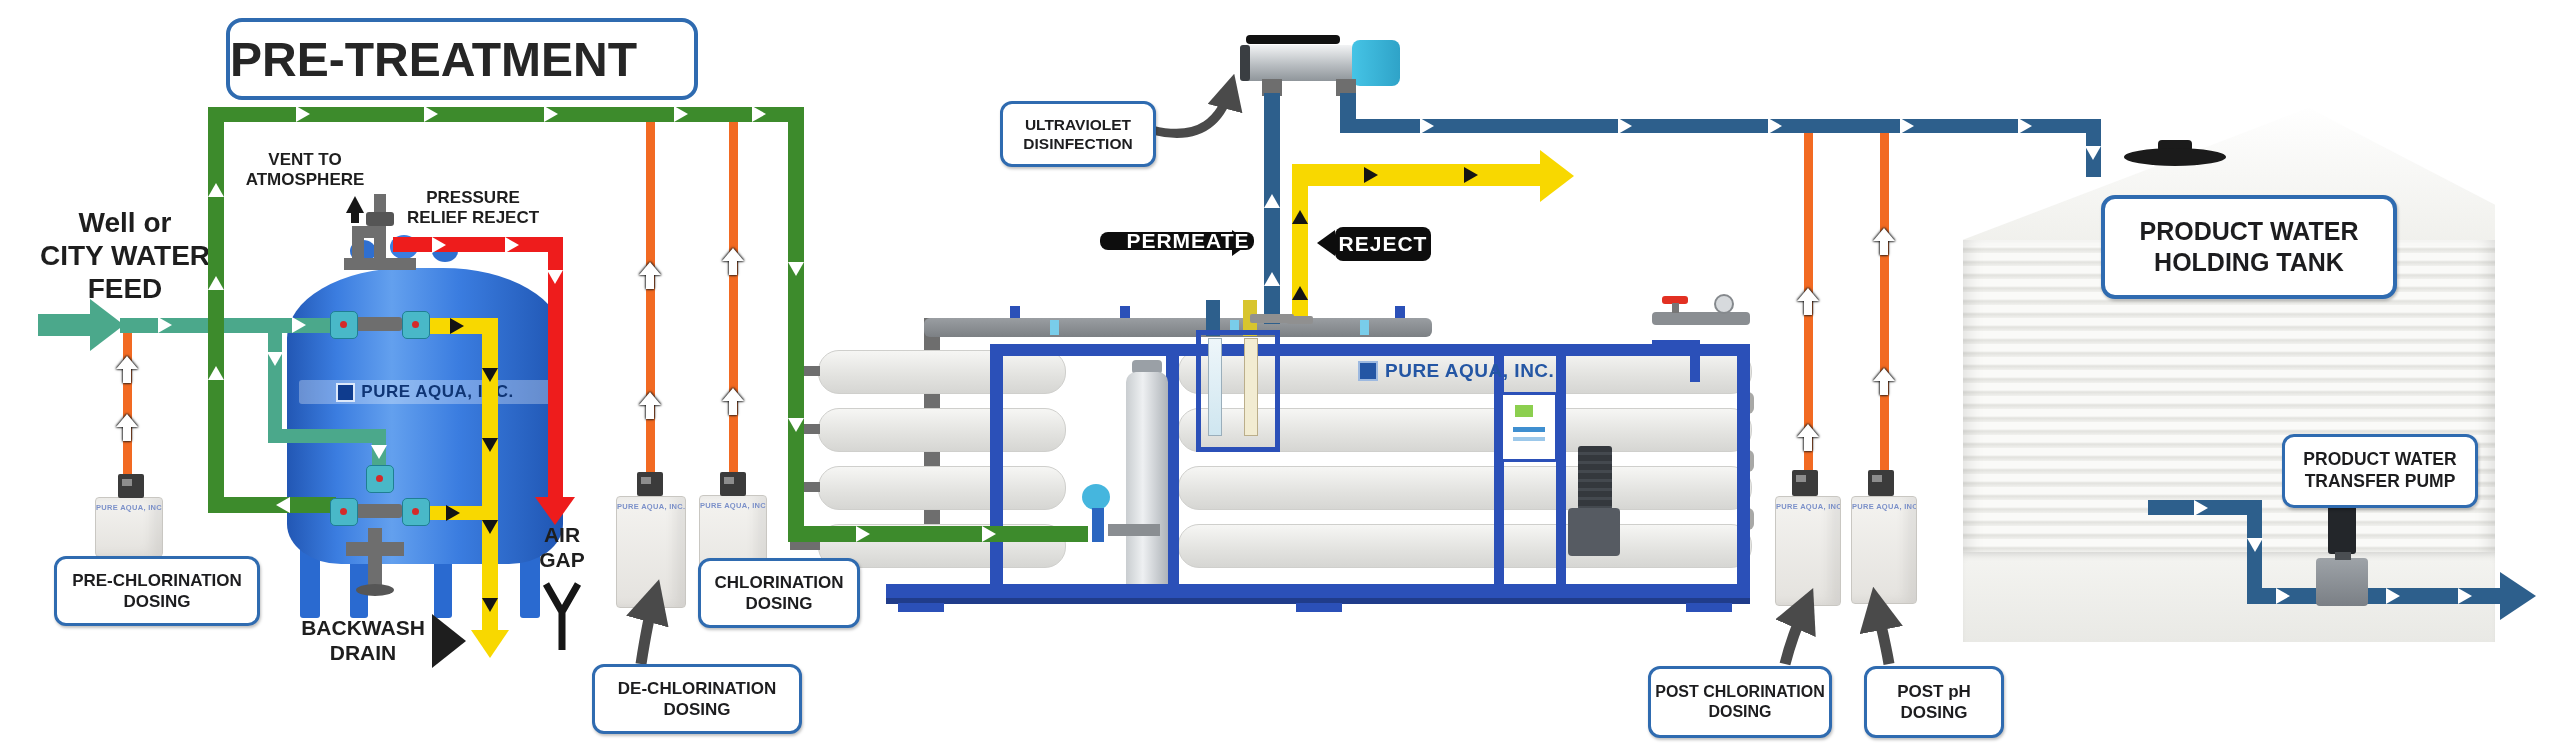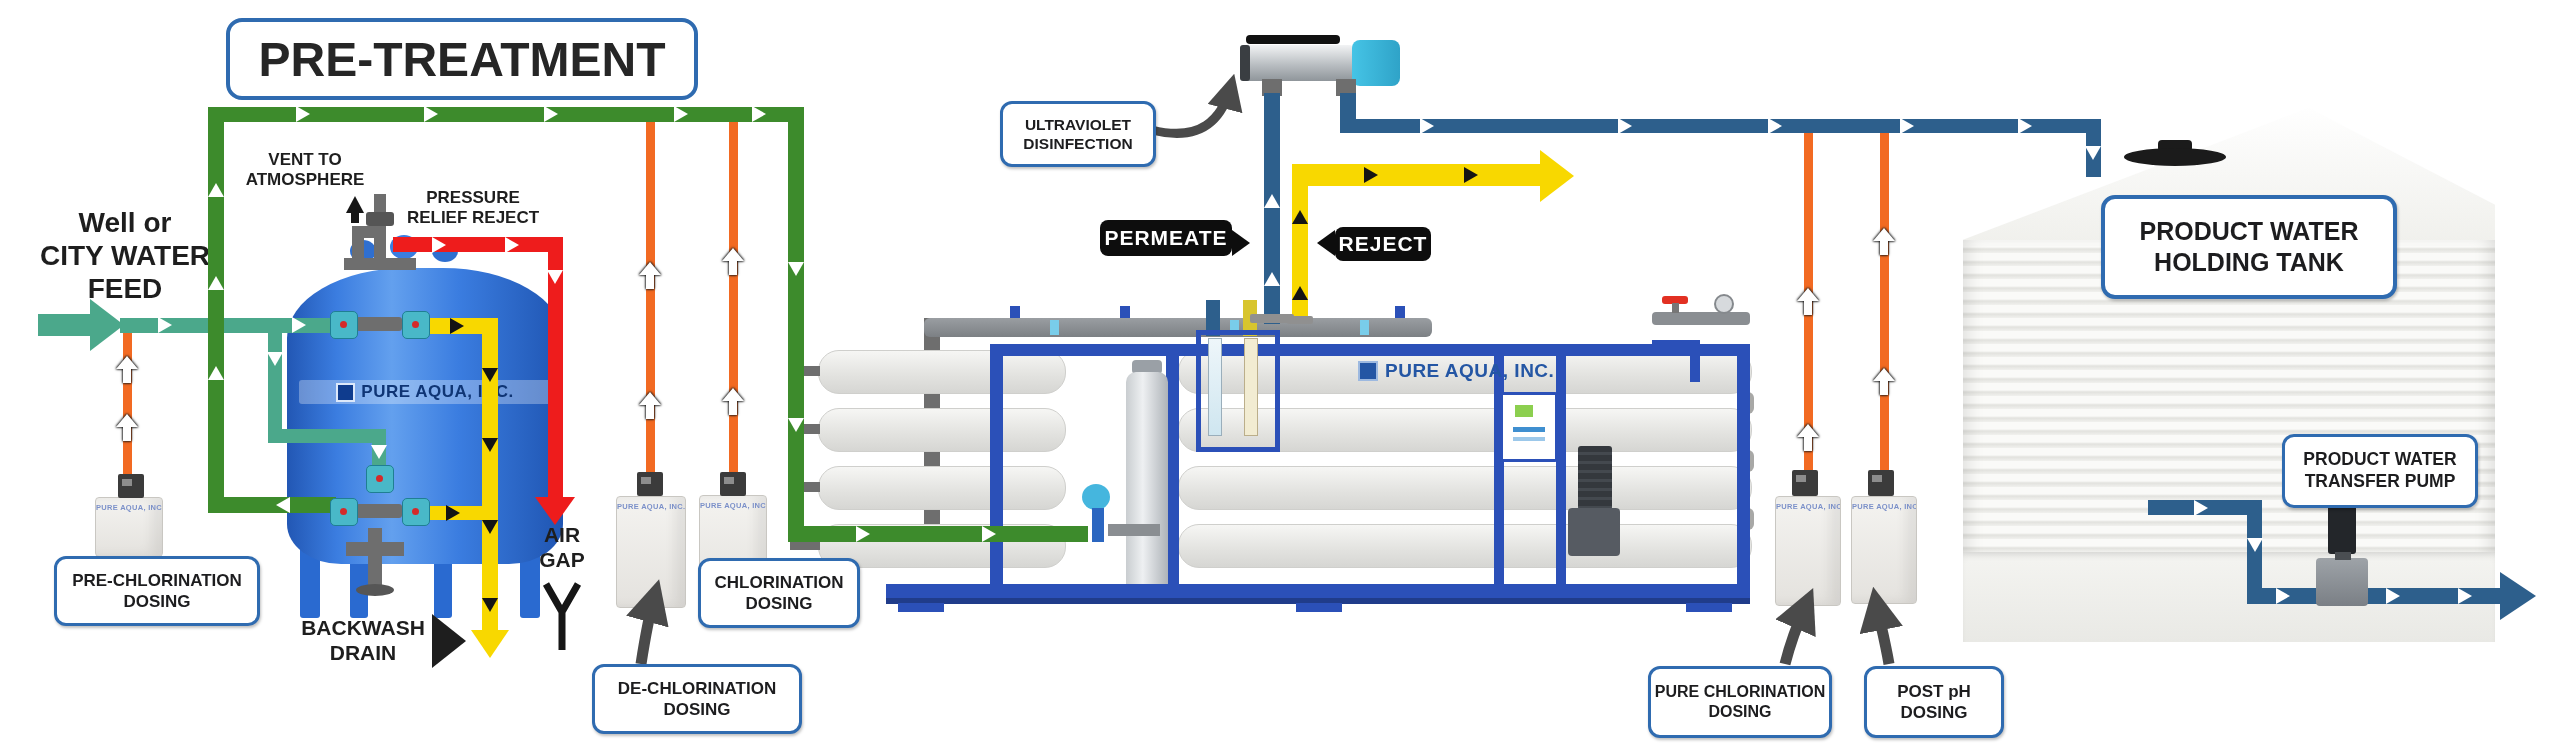--- a/index.html
+++ b/index.html
@@ -21,21 +21,21 @@
   
   .oa{position:absolute;width:22px;height:28px;filter:drop-shadow(0 0 1px #1a1a1a) drop-shadow(0 0 1px #1a1a1a);}
   .oa::before{content:"";position:absolute;left:0;top:0;border-left:11px solid transparent;border-right:11px solid transparent;border-bottom:13px solid #fff;}
   .oa::after{content:"";position:absolute;left:7px;top:12px;width:8px;height:15px;background:#fff;}
   
   .txt{position:absolute;font-weight:bold;color:#1e1e1e;text-align:center;line-height:1.18;}
   .lbl{position:absolute;background:#fff;border:3px solid var(--border,#2f6bb0);border-radius:12px;
        display:flex;flex-direction:column;justify-content:center;text-align:center;font-weight:bold;
        color:#1d1d1f;line-height:1.25;box-shadow:1px 2px 3px rgba(0,0,0,.25);z-index:30;}
   .title{position:absolute;background:#fff;border:4px solid var(--border,#2f6bb0);border-radius:16px;
-       display:flex;align-items:center;justify-content:center;font-weight:bold;color:#262626;z-index:30;}
+       display:flex;align-items:center;font-weight:bold;color:#262626;z-index:30;}
   .badge{position:absolute;background:var(--badge,#0d0d0d);color:#fff;font-weight:bold;border-radius:8px;
        display:flex;align-items:center;justify-content:center;letter-spacing:1px;z-index:30;}
   .dtank{position:absolute;background:linear-gradient(180deg,#f4f3f0,#e4e2de);border:1px solid #c9c7c2;
        border-radius:4px;box-shadow:inset -10px 0 12px rgba(0,0,0,.07);z-index:6;}
   .tbrand{font-size:7.5px;color:#7b90c9;text-align:center;margin-top:5px;letter-spacing:.3px;white-space:nowrap;overflow:hidden;font-weight:bold;}
   .dpump{position:absolute;background:#3b3b3b;border-radius:2px;z-index:12;}
   .dpump::after{content:"";position:absolute;left:4px;top:5px;width:10px;height:7px;background:#8d8d8d;}
   .valve{position:absolute;width:26px;height:26px;background:#49b8c8;border:1px solid #1f7f93;border-radius:5px;z-index:12;}
   .valve::after{content:"";position:absolute;left:9px;top:9px;width:7px;height:7px;border-radius:50%;background:#d42a2a;}
   .vessel{position:absolute;background:linear-gradient(180deg,#f6f6f4,#e2e2df 60%,#d6d6d3);border:1px solid #cfcfcc;border-radius:21px;}
@@ -350,37 +350,37 @@
   </div>
   <div class="lbl" style="left:698px;top:558px;width:156px;height:64px;font-size:17px;">
     <span>CHLORINATION</span>
     <span>DOSING</span>
   </div>
   <div class="lbl" style="left:1000px;top:101px;width:150px;height:60px;font-size:15.5px;">
     <span>ULTRAVIOLET</span>
     <span>DISINFECTION</span>
   </div>
   <div class="lbl" style="left:1648px;top:666px;width:178px;height:66px;font-size:16px;">
-    <span>PURE CHLORINATION</span>
+    <span>POST CHLORINATION</span>
     <span>DOSING</span>
   </div>
   <div class="lbl" style="left:1864px;top:666px;width:134px;height:66px;font-size:17px;">
     <span>POST pH</span>
     <span>DOSING</span>
   </div>
   <div class="lbl" style="left:2101px;top:195px;width:288px;height:96px;font-size:25px;border-width:4px;border-radius:14px;">
     <span>PRODUCT WATER</span>
     <span>HOLDING TANK</span>
   </div>
   <div class="lbl" style="left:2282px;top:434px;width:190px;height:68px;font-size:17.5px;">
     <span>PRODUCT WATER</span>
     <span>TRANSFER PUMP</span>
   </div>
 
-  <div class="badge" style="left:1100px;top:220px;width:132px;height:36px;font-size:21px;">
+  <div class="badge" style="left:1100px;top:232px;width:132px;height:18px;font-size:21px;padding-left:22px;">
     <span>PERMEATE</span>
   </div>
   <div class="badge" style="left:1335px;top:227px;width:96px;height:34px;font-size:21px;">
     <span>REJECT</span>
   </div>
 
 
 </div>
 
 </body></html>

